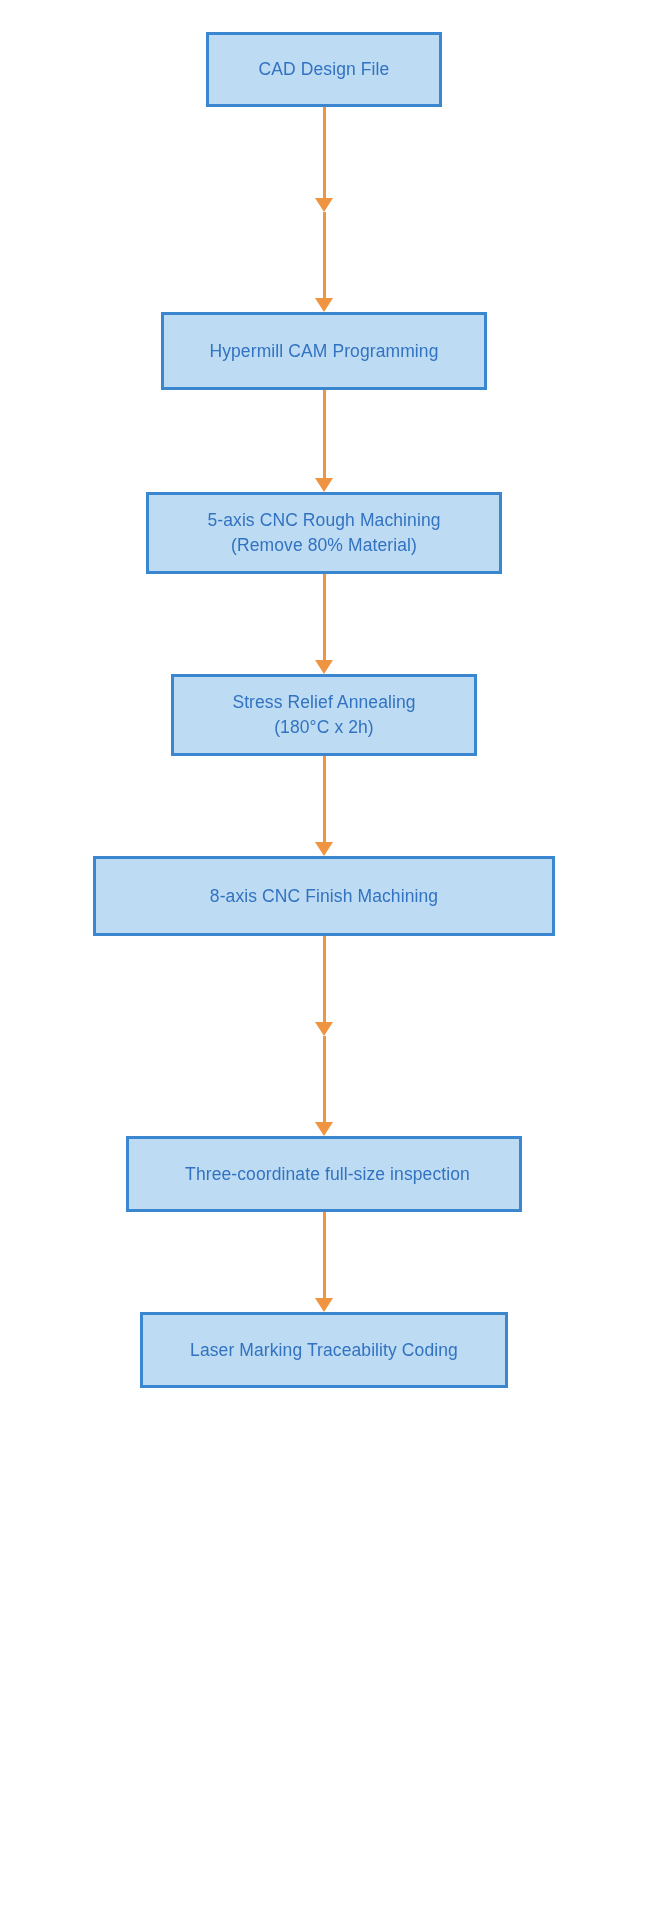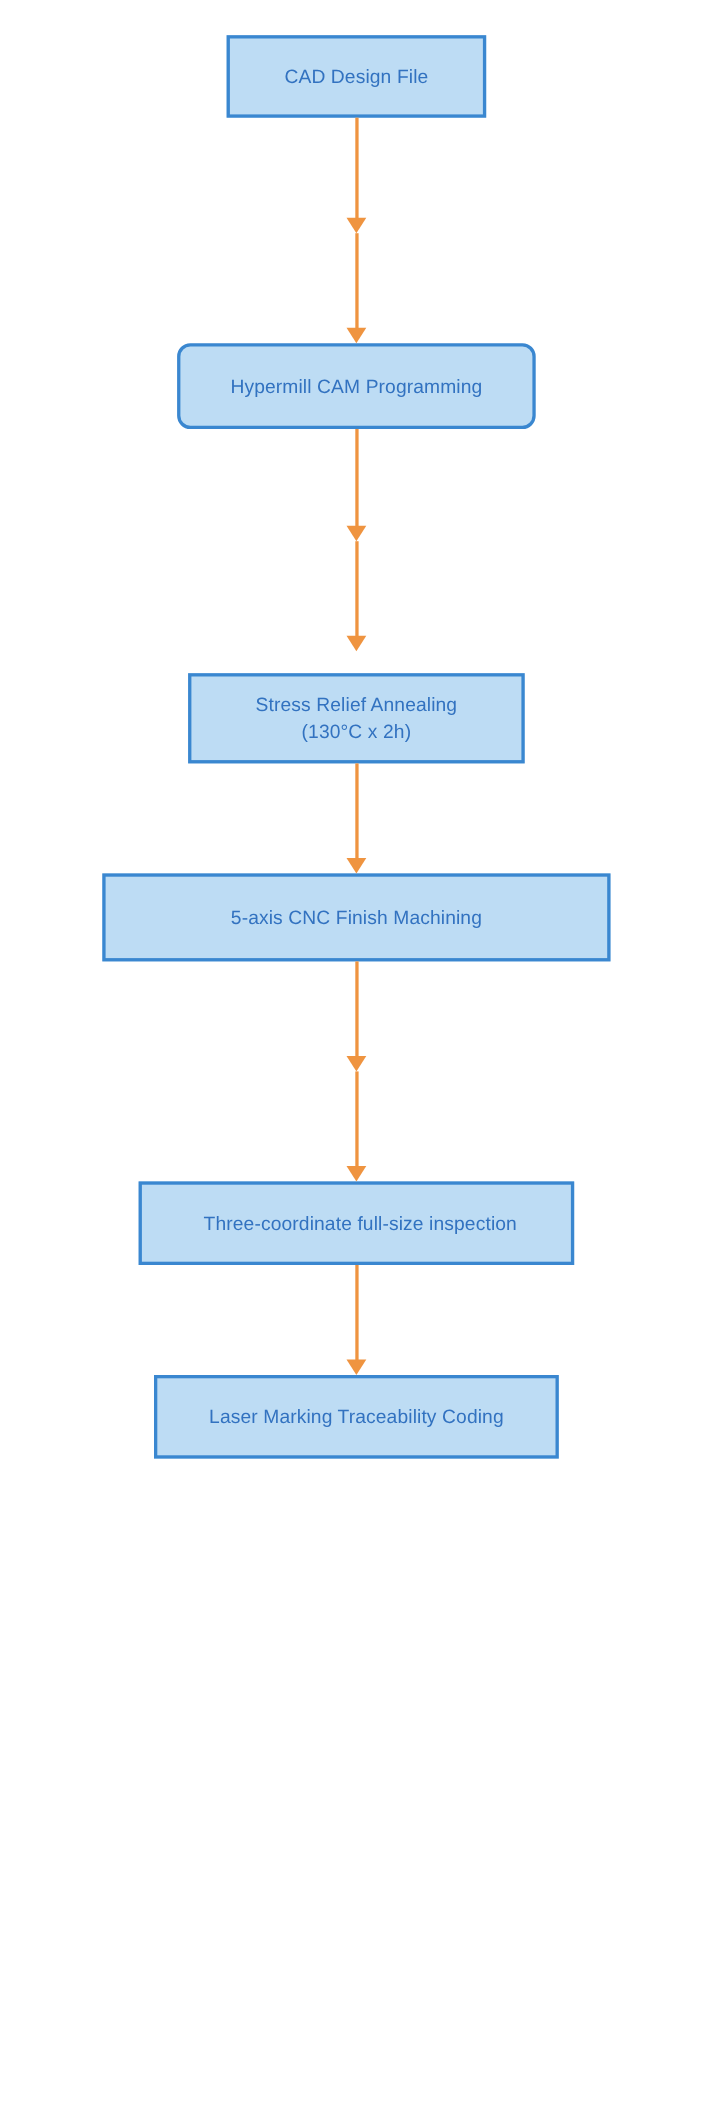--- a/index.html
+++ b/index.html
@@ -54,23 +54,23 @@
   }
 
   .node .line {
     display: block;
     white-space: nowrap;
   }
 
   
   .n0 { width: 236px; height: 75px; }
   .n1 { width: 312px; height: 78px; }
-  .n2 { width: 326px; height: 78px; border-radius: 12px; }
+  .n2 { width: 326px; height: 78px; }
   .n3 { width: 356px; height: 82px; }
-  .n4 { width: 306px; height: 82px; margin-top: 20px; }
+  .n4 { width: 306px; height: 82px; }
   .n5 { width: 462px; height: 80px; }
   .n6 { width: 420px; height: 82px; }
   .n7 { width: 396px; height: 76px; padding-left: 17px; }
   .n8 { width: 368px; height: 76px; }
 
   
   .connector {
     position: relative;
     width: 10px;
     display: flex;
@@ -125,36 +125,40 @@
     </div>
 
     <div class="node n2">
       <span class="line">Hypermill CAM Programming</span>
     </div>
     <div class="connector c2">
       <span class="shaft"></span>
       <span class="head"></span>
     </div>
 
+    <div class="node n3">
+      <span class="line">5-axis CNC Rough Machining</span>
+      <span class="line">(Remove 80% Material)</span>
+    </div>
     <div class="connector c3">
       <span class="shaft"></span>
       <span class="head"></span>
     </div>
 
     <div class="node n4">
       <span class="line">Stress Relief Annealing</span>
-      <span class="line">(130°C x 2h)</span>
+      <span class="line">(180°C x 2h)</span>
     </div>
     <div class="connector c4">
       <span class="shaft"></span>
       <span class="head"></span>
     </div>
 
     <div class="node n5">
-      <span class="line">5-axis CNC Finish Machining</span>
+      <span class="line">8-axis CNC Finish Machining</span>
     </div>
     <div class="connector c5">
       <span class="shaft"></span>
       <span class="head"></span>
     </div>
 
     <div class="connector c6">
       <span class="shaft"></span>
       <span class="head"></span>
     </div>

